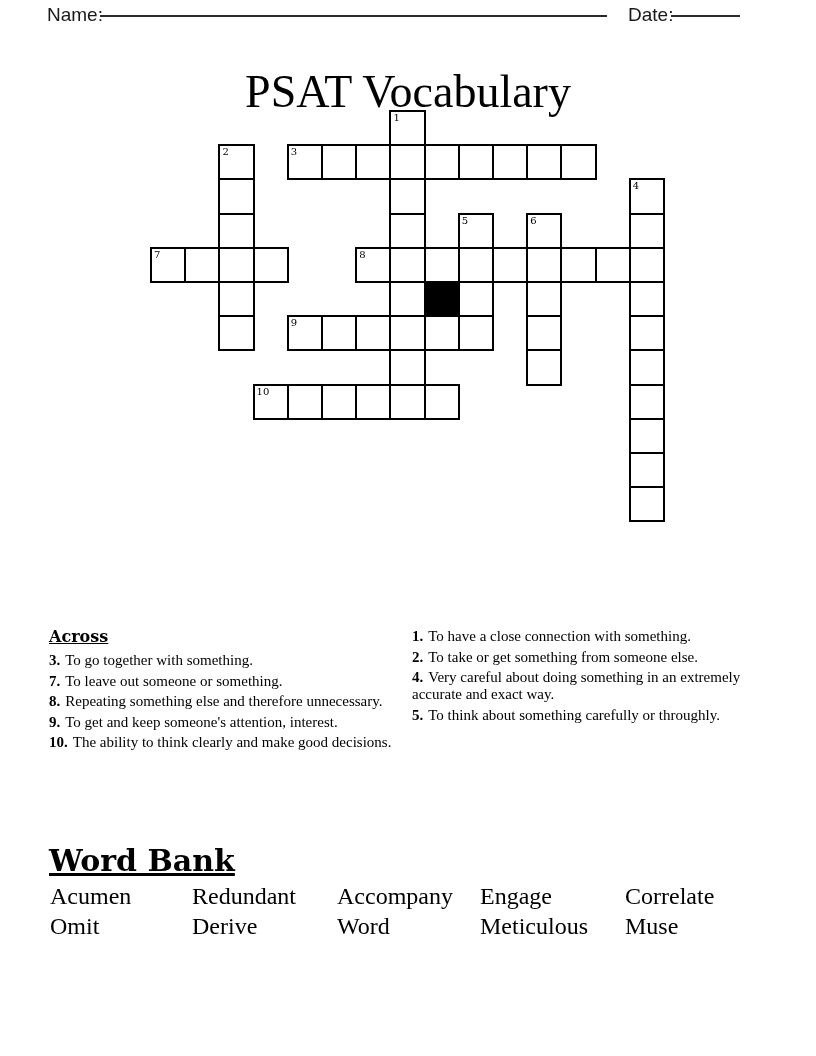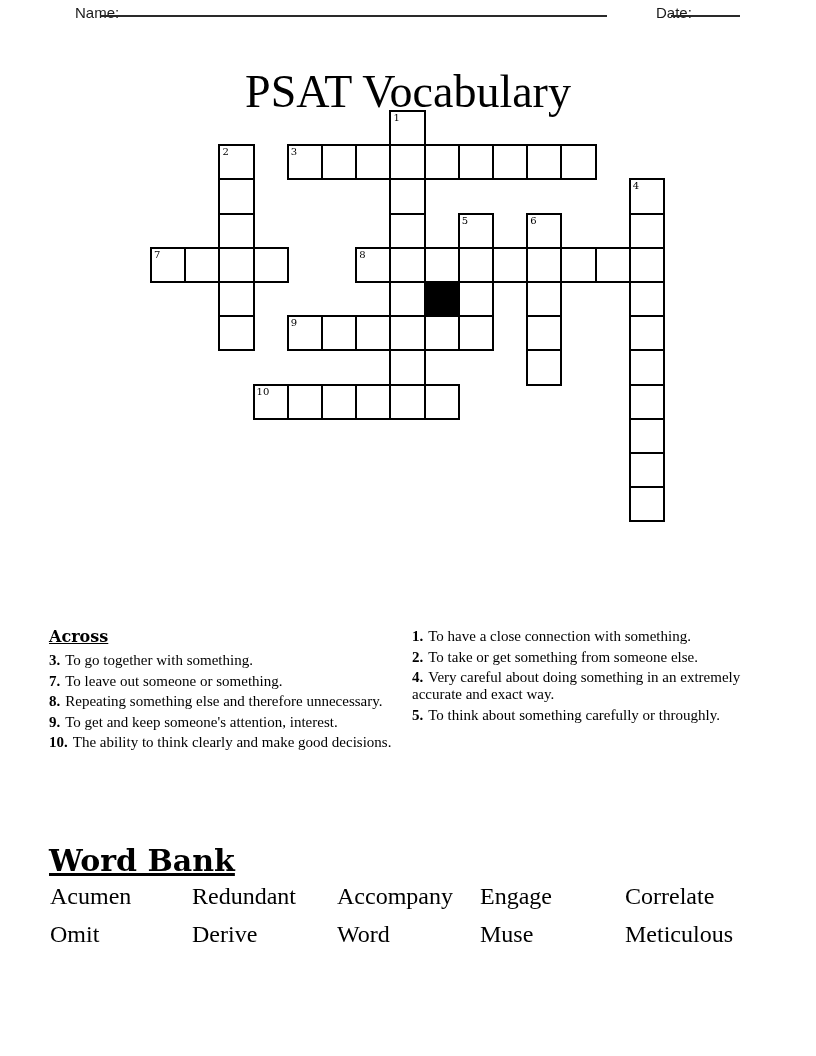--- a/index.html
+++ b/index.html
@@ -9,24 +9,23 @@
     position: relative;
     overflow: hidden;
     font-family: "Liberation Serif", serif;
     color: #000;
   }
 
   
   .hdr-label {
     position: absolute;
     font-family: "Liberation Sans", sans-serif;
-    font-size: 15px;
+    font-size: 19px;
     color: #1a1a1a;
     white-space: nowrap;
-    margin-left: 28px;
   }
   .blank-line {
     position: absolute;
     height: 13px;
     border-bottom: 2px solid #2a2a2a;
   }
 
   
   #page-title {
     position: absolute;
@@ -83,21 +82,20 @@
     font-family: "DejaVu Serif", serif;
     font-size: 30px;
     font-weight: bold;
     text-decoration: underline;
   }
   #word-bank {
     position: absolute;
     left: 50px; top: 881px;
     display: grid;
     grid-template-columns: 142px 145px 143px 145px 140px;
-    row-gap: 8px;
     font-family: "Liberation Serif", serif;
     font-size: 24px;
     line-height: 30px;
   }
   .wb-word { white-space: nowrap; }
 </style>
 </head>
 <body>
 
 <span class="hdr-label" style="left:47px; top:4px;">Name:</span>
@@ -227,15 +225,15 @@
 <div id="word-bank-heading">Word Bank</div>
 <div id="word-bank">
   <span class="wb-word">Acumen</span>
   <span class="wb-word">Redundant</span>
   <span class="wb-word">Accompany</span>
   <span class="wb-word">Engage</span>
   <span class="wb-word">Correlate</span>
   <span class="wb-word">Omit</span>
   <span class="wb-word">Derive</span>
   <span class="wb-word">Word</span>
+  <span class="wb-word">Meticulous</span>
   <span class="wb-word">Muse</span>
-  <span class="wb-word">Meticulous</span>
 </div>
 
 </body></html>

